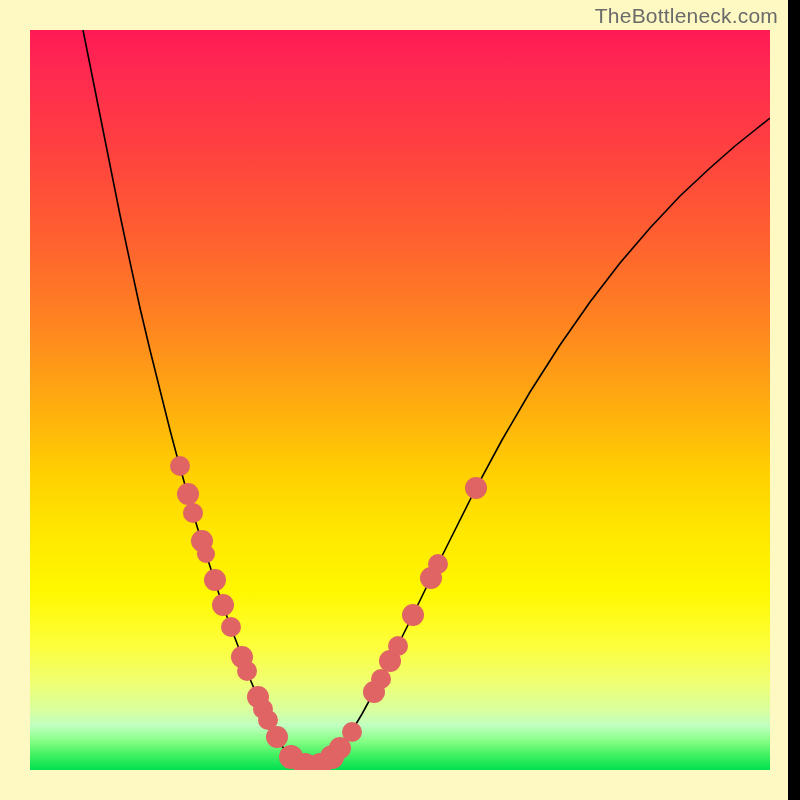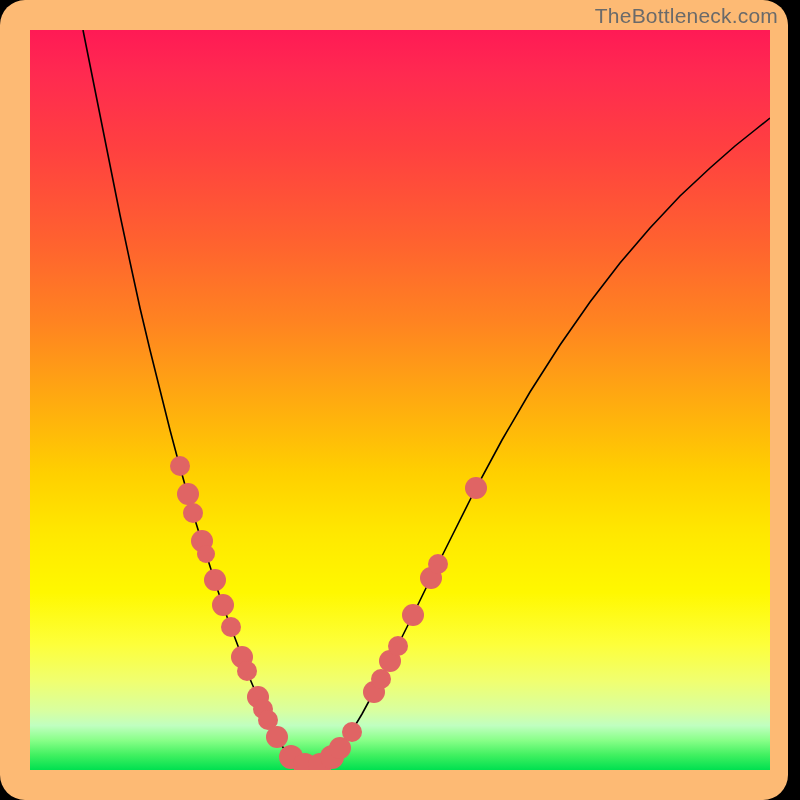--- a/index.html
+++ b/index.html
@@ -1,22 +1,21 @@
 <!DOCTYPE html>
 <html><head>
 <meta charset="utf-8">
 <style>
   * { margin: 0; padding: 0; box-sizing: border-box; }
   html, body { width: 800px; height: 800px; overflow: hidden; background: #000; }
   .frame {
     position: relative;
     width: 788px;
     height: 800px;
-    background: #fdba74;
-    border-radius: 25px;
+    background: #fef9c3;
   }
   .plot-area {
     position: absolute;
     left: 30px;
     top: 30px;
     width: 740px;
     height: 740px;
     overflow: hidden;
   }
   .gradient {

